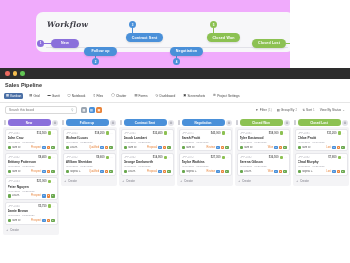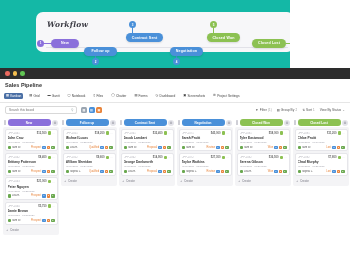--- a/index.html
+++ b/index.html
@@ -7,21 +7,21 @@
     width: 350px; height: 263px;
     font-family: "Liberation Sans", sans-serif;
     background: #ffffff;
     overflow: hidden;
   }
   #app { position: relative; width: 350px; height: 263px; background:#fff; }
 
   
   .workflow-banner {
     position: absolute; left: 0; top: 0; width: 290px; height: 68px;
-    background: #14b8a6; overflow: hidden;
+    background: #f0abfc; overflow: hidden;
   }
   .wf-plate {
     position: absolute; left: 36px; top: 12px; width: 258px; height: 40px;
     background: #f7f7f9; border-radius: 7px;
   }
   .wf-title {
     position: absolute; left: 47px; top: 20px;
     font-family: "DejaVu Serif", serif;
     font-style: italic; font-weight: bold;
     font-size: 7.5px; color: #3b3b44; letter-spacing: .2px;

